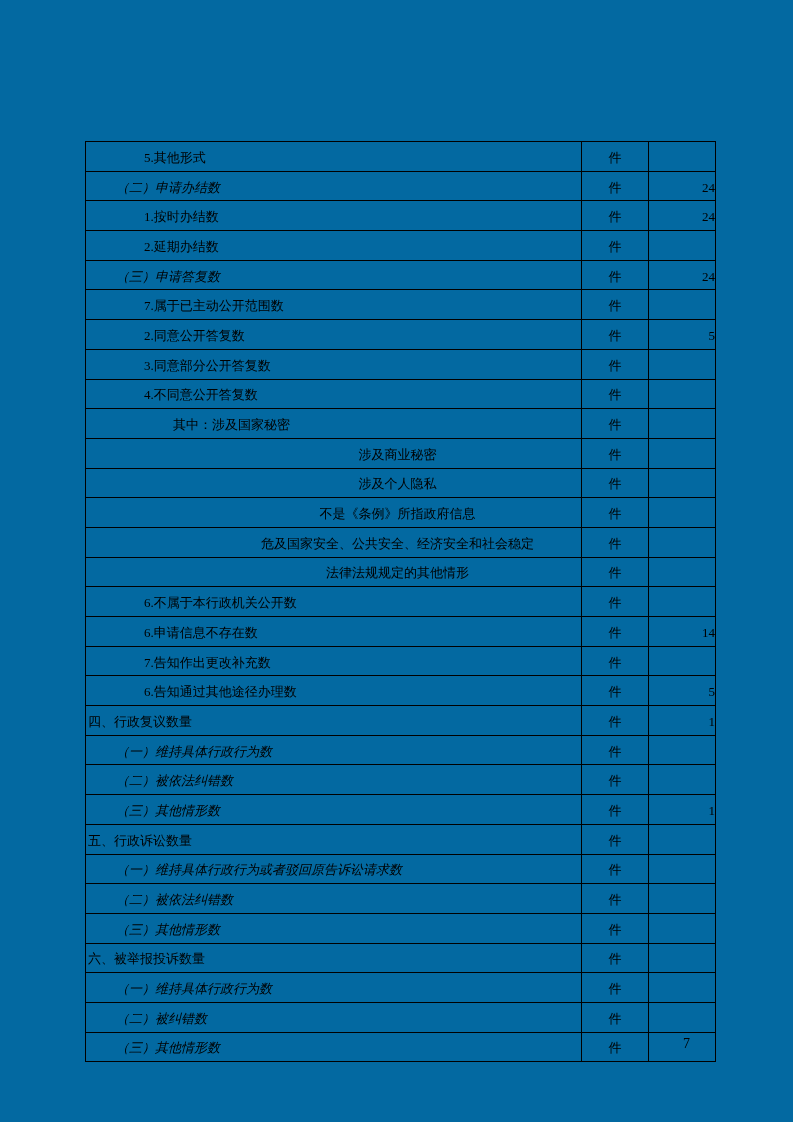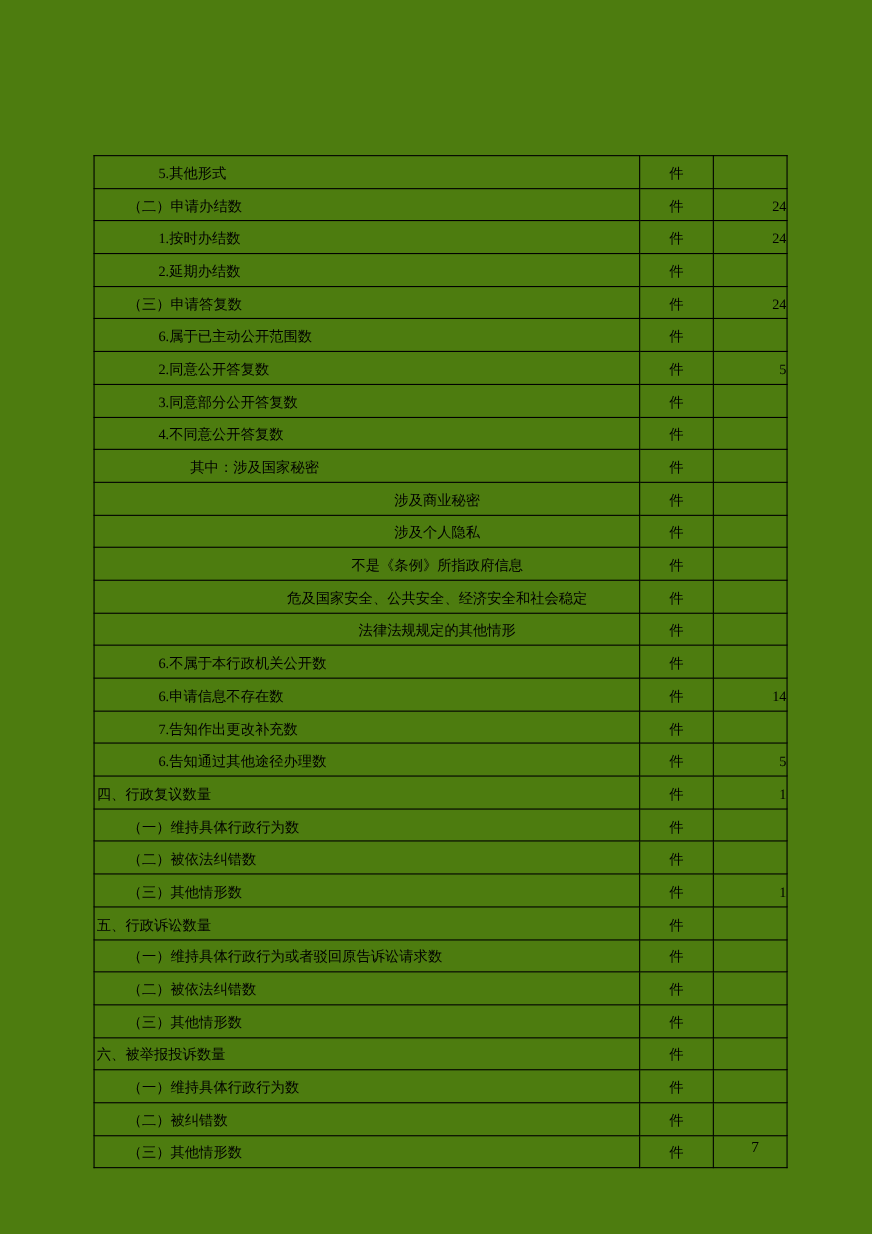--- a/index.html
+++ b/index.html
@@ -5,21 +5,21 @@
   html, body {
     margin: 0;
     padding: 0;
     background: #ffffff;
     font-family: "Liberation Serif", serif;
   }
   .page {
     position: relative;
     width: 793px;
     height: 1122px;
-    background: #4d7c0f;
+    background: #0369a1;
     overflow: hidden;
   }
   .report-table {
     position: absolute;
     left: 85px;
     top: 141px;
     width: 630px;
     border-collapse: collapse;
     table-layout: fixed;
   }
@@ -34,21 +34,21 @@
     white-space: nowrap;
   }
   .report-table col.c-label { width: 496px; }
   .report-table col.c-unit  { width: 67px; }
   .report-table col.c-value { width: 67px; }
   td.lbl { text-align: left; padding-top: 3px; }
   td.unit { text-align: center; padding-top: 3px; }
   td.val { text-align: right; padding-left: 10px; padding-top: 3px; }
   
   td.lv0 { padding-left: 2px; }
-  td.lv1 { padding-left: 30px; }
+  td.lv1 { padding-left: 30px; font-style: italic; }
   td.lv2 { padding-left: 58px; }
   td.lv3 { padding-left: 87px; }
   td.lv4 { padding-left: 128px; text-align: center; }
   .page-number {
     position: absolute;
     left: 683px;
     top: 1036px;
     font-size: 14px;
     color: #000000;
   }
@@ -83,21 +83,21 @@
           <td class="lbl lv2">2.延期办结数</td>
           <td class="unit">件</td>
           <td class="val"></td>
         </tr>
         <tr>
           <td class="lbl lv1">（三）申请答复数</td>
           <td class="unit">件</td>
           <td class="val">24</td>
         </tr>
         <tr>
-          <td class="lbl lv2">6.属于已主动公开范围数</td>
+          <td class="lbl lv2">7.属于已主动公开范围数</td>
           <td class="unit">件</td>
           <td class="val"></td>
         </tr>
         <tr>
           <td class="lbl lv2">2.同意公开答复数</td>
           <td class="unit">件</td>
           <td class="val">5</td>
         </tr>
         <tr>
           <td class="lbl lv2">3.同意部分公开答复数</td>

